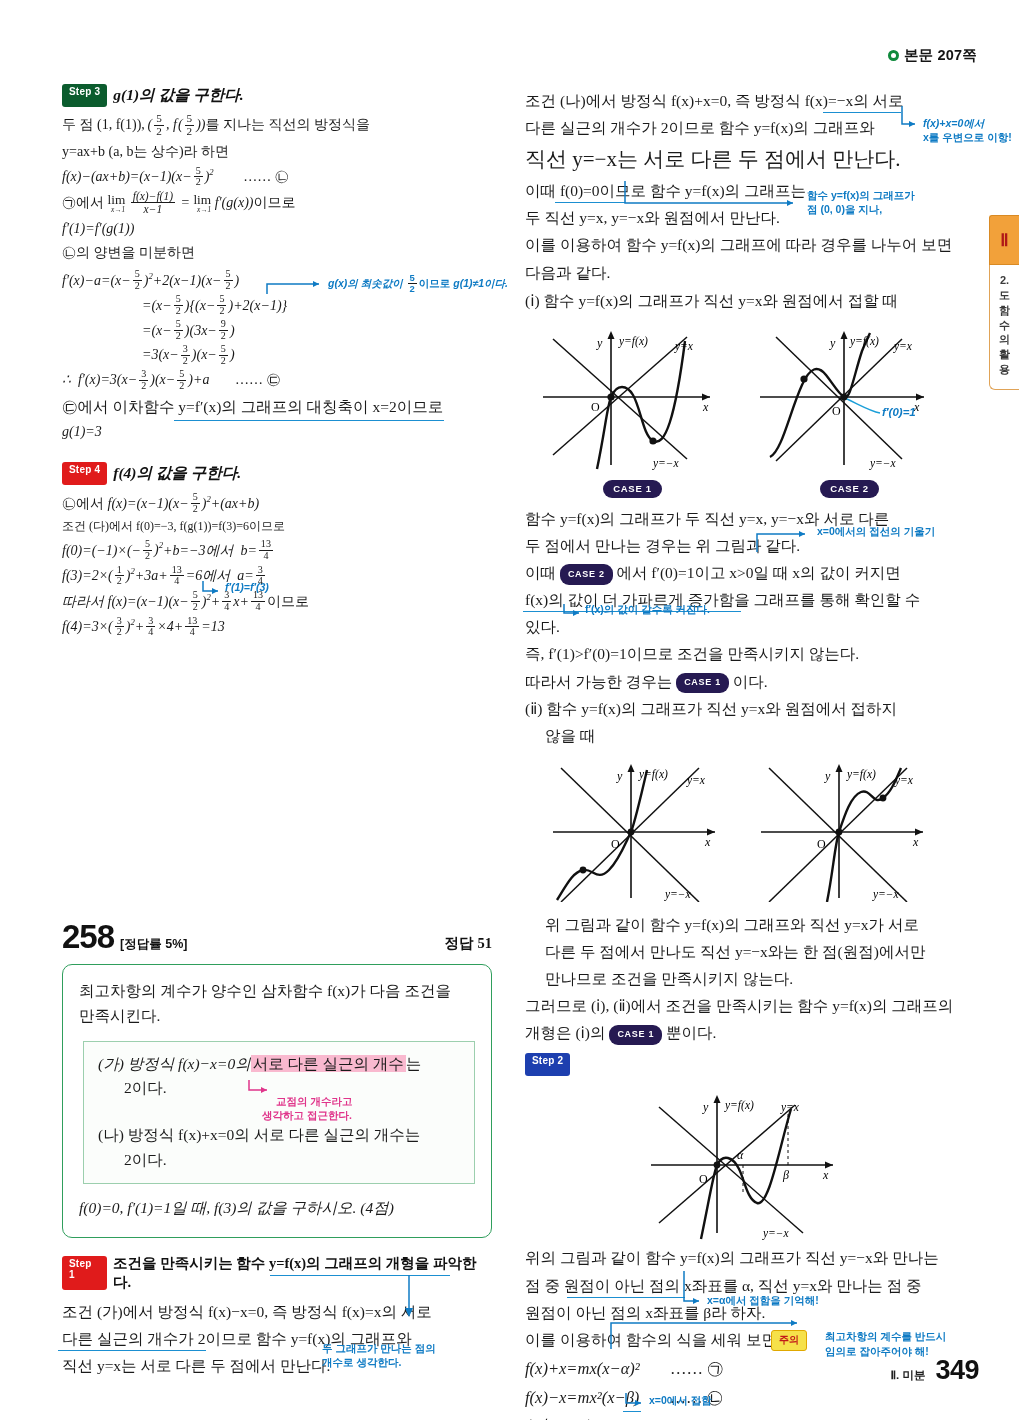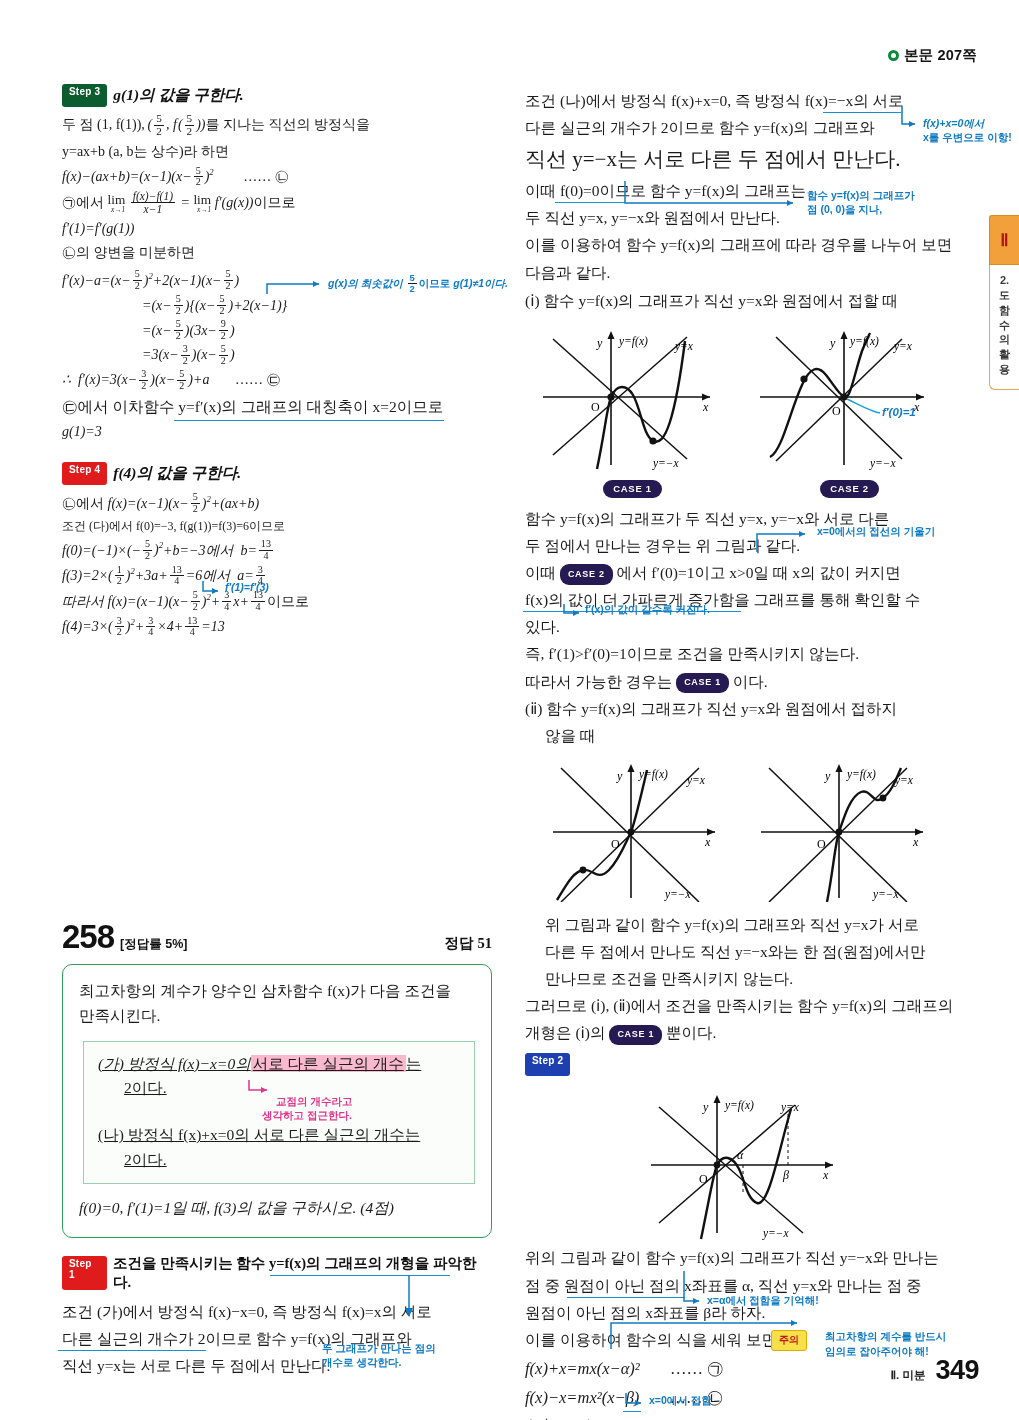--- a/index.html
+++ b/index.html
@@ -104,21 +104,21 @@
   .qnum{font-family:"Liberation Sans",sans-serif;font-size:33px;font-weight:bold;color:#111;letter-spacing:-1px;}
   .qrate{font-family:"Liberation Sans",sans-serif;font-size:12.5px;font-weight:bold;color:#111;margin-left:6px;text-align:right;}
   .qans{font-family:"Liberation Sans",sans-serif;font-size:14.5px;font-weight:bold;color:#111;}
   .qans em{font-style:normal;font-family:"Liberation Serif",serif;}
   .qbox{
     border:1.6px solid #2f9e5c;border-radius:10px;
     padding:14px 16px 16px;background:#ffffff;
   }
   .cond-box{
     border:1px solid #9ccfae;background:#fbfdfb;
-    padding:10px 10px 10px 14px;margin:12px 0 12px 4px;text-decoration:underline;
+    padding:10px 10px 10px 14px;margin:12px 0 12px 4px;
   }
   .cond-line{font-size:15.5px;line-height:1.6;}
   .indent{padding-left:26px;}
 
   
   .case-pill{
     display:inline-block;background:#261a52;color:#ffffff;
     font-family:"Liberation Sans",sans-serif;font-size:9.5px;font-weight:bold;
     letter-spacing:.7px;padding:3px 10px 3.5px;border-radius:9px;
     vertical-align:middle;

